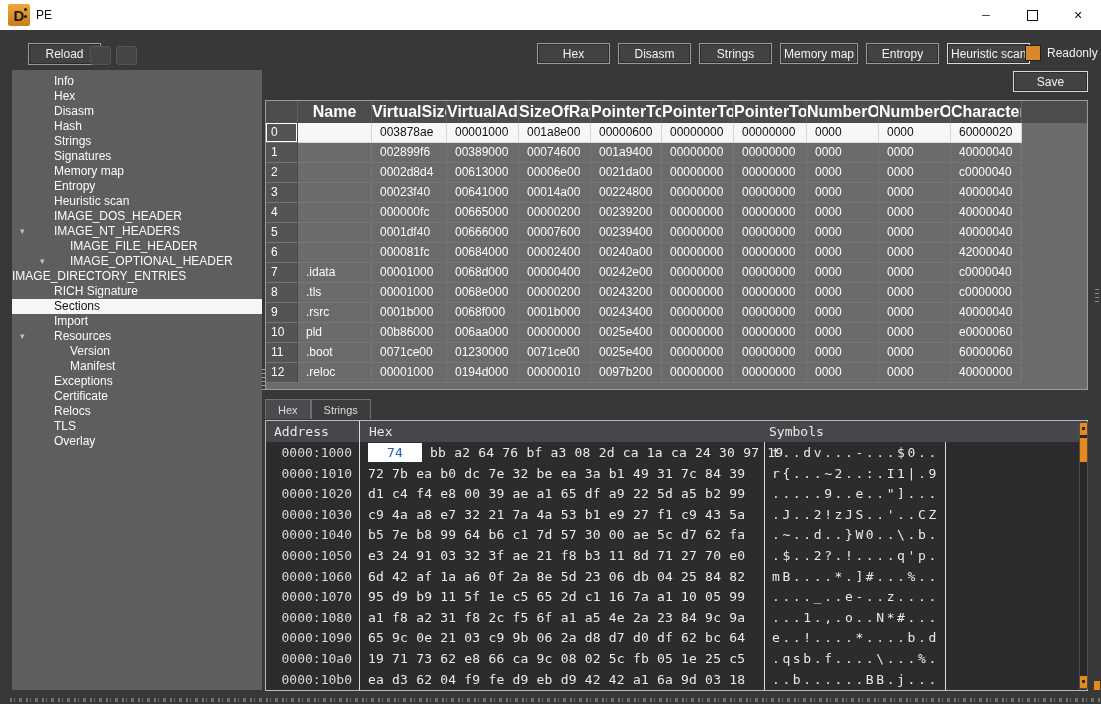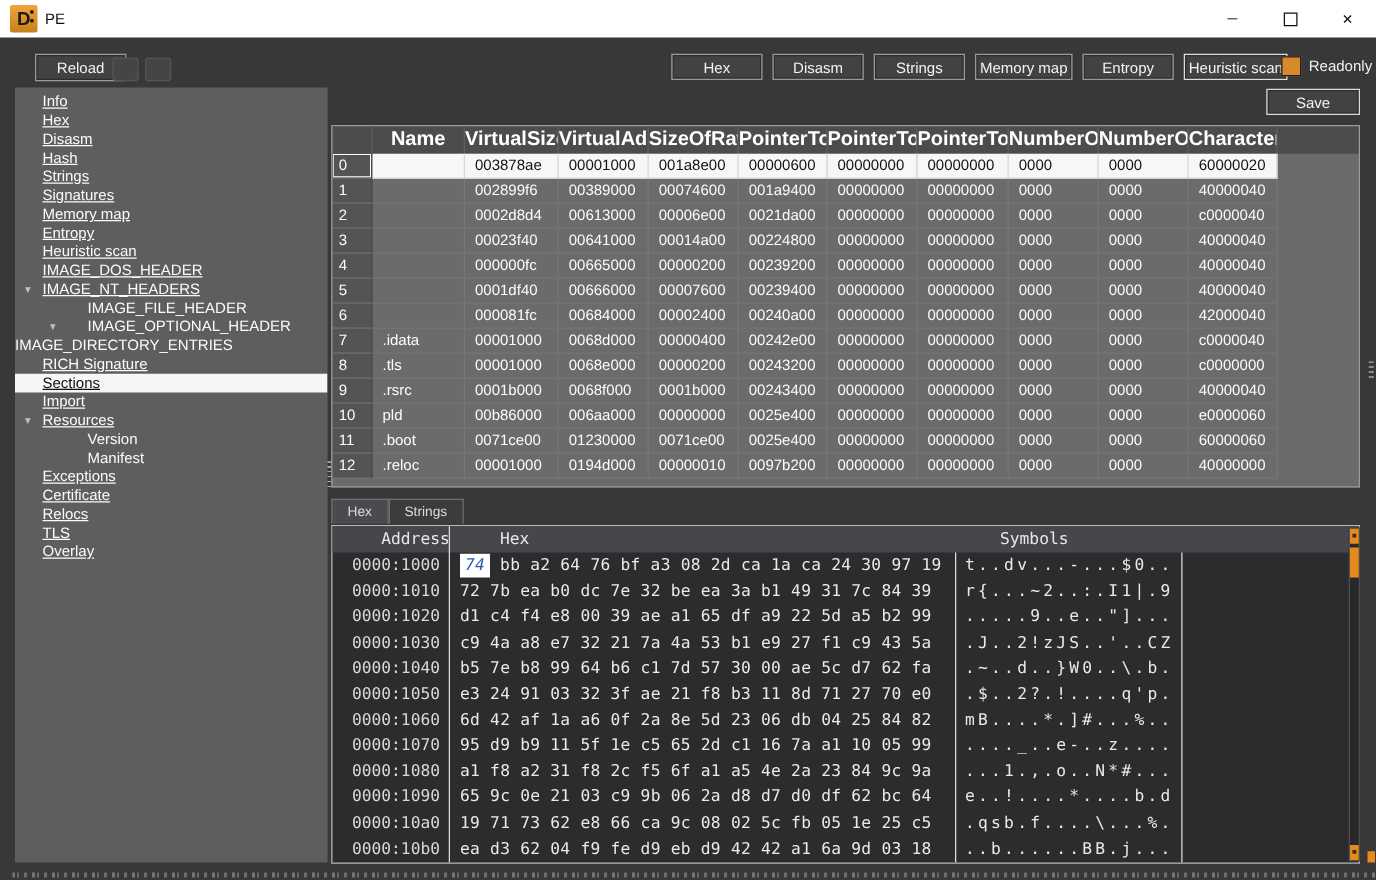--- a/index.html
+++ b/index.html
@@ -26,21 +26,21 @@
   #nav-buttons{position:absolute;left:537px;top:43px;display:flex;gap:8px;}
   #nav-buttons .btn{min-width:73px;height:21px;padding:0 3px;}
   #nav-buttons .btn.bright{border-color:#dcdcdc;}
   .readonly-wrap{position:absolute;left:1025px;top:45px;display:flex;align-items:center;gap:6px;}
   .checkbox{width:14px;height:14px;background:#d8892a;border:1px solid #1f1f1f;}
   .readonly-label{font-size:12px;color:#f0f0f0;}
   #save-btn{position:absolute;left:1013px;top:71px;width:75px;height:21px;border-color:#d8d8d8;}
   
   .sidebar{position:absolute;left:12px;top:70px;width:250px;height:620px;background:#5e5e5e;overflow:hidden;}
   .tree-item{position:relative;height:15px;line-height:15px;font-size:12px;color:#fbfbfb;white-space:nowrap;}
-  .tree-item.lv0{padding-left:22px;text-decoration:underline;} .tree-item.lv1{padding-left:58px;} .tree-item.lv2{}
+  .tree-item.lv0{padding-left:42px;} .tree-item.lv1{padding-left:58px;} .tree-item.lv2{}
   .tree-item.selected{background:#f6f6f6;color:#111;}
   .tree-arrow{position:absolute;top:0;font-size:9px;color:#c0c0c0;}
   .lv0 .tree-arrow{left:8px;} .lv1 .tree-arrow{left:28px;}
   .v-grip{position:absolute;left:262px;top:369px;width:5px;height:23px;
           background:repeating-linear-gradient(180deg,#a5a5a5 0 1px,transparent 1px 4px);}
   .v-grip2{position:absolute;left:1095px;top:289px;width:4px;height:14px;
           background:repeating-linear-gradient(180deg,#8a8a8a 0 1px,transparent 1px 4px);}
   
   .sections-table{position:absolute;left:265px;top:100px;width:823px;height:290px;background:#6b6b6b;
                   border:1px solid #9b9b9b;box-sizing:border-box;overflow:hidden;}
@@ -60,28 +60,28 @@
   
   .hex-panel{position:absolute;left:265px;top:399px;width:823px;height:292px;}
   .tabbar{position:absolute;left:0;top:0;height:21px;display:flex;}
   .tab{height:20px;line-height:20px;padding:0 12px;font-size:11px;color:#dcdcdc;background:#3c3c3e;
        border:1px solid #6f6f6f;border-bottom:none;box-sizing:border-box;}
   .tab.active{background:#4b4b4f;}
   .hex-frame{position:absolute;left:0;top:21px;width:823px;height:271px;background:#2c2c2e;
              border:1px solid #b9b9b9;box-sizing:border-box;}
   .hex-head{position:absolute;left:0;top:0;width:100%;height:21px;background:#47474b;}
   .mono{font-family:"DejaVu Sans Mono","Liberation Mono",monospace;}
-  .hex-head span{position:absolute;top:0;line-height:21px;font-size:13px;color:#e8e8e8;margin-left:31px;}
+  .hex-head span{position:absolute;top:0;line-height:21px;font-size:13px;color:#e8e8e8;}
   .hh-addr{left:8px;} .hh-hex{left:103px;} .hh-sym{left:503px;}
   .hex-body{position:absolute;left:0;top:22px;width:100%;height:247px;}
   .hexrow{position:relative;height:20.6px;line-height:20.6px;font-size:13px;color:#eaeaea;white-space:nowrap;}
   .hr-addr{position:absolute;left:0;top:0;width:86px;text-align:right;color:#d9d9d9;}
   .hr-bytes{position:absolute;left:102px;top:0;letter-spacing:0.2px;}
   .hr-syms{position:absolute;left:506px;top:0;letter-spacing:2.6px;}
-  .sel-byte{background:#ffffff;color:#2a5db0;padding:2px 4px;font-style:italic;}
+  .sel-byte{background:#ffffff;color:#2a5db0;padding:2px 19px;}
   .vline{position:absolute;width:1px;background:#dcdcdc;}
   .vl1{left:93px;top:0;height:269px;}
   .vl2{left:498px;top:21px;height:248px;}
   .vl3{left:679px;top:21px;height:248px;}
   
   .hex-scroll{position:absolute;left:813px;top:1px;width:9px;height:267px;background:#28282a;border:1px solid #4e4e4e;box-sizing:border-box;}
   .sc-btn{position:absolute;left:0;width:7px;height:12px;background:#e78a19;}
   .sc-btn::after{content:"";position:absolute;left:2px;top:4px;width:3px;height:3px;background:#2c2c2c;}
   .sc-up{top:0;} .sc-down{bottom:0;}
   .sc-thumb{position:absolute;left:0;top:15px;width:7px;height:24px;background:#e78a19;}

